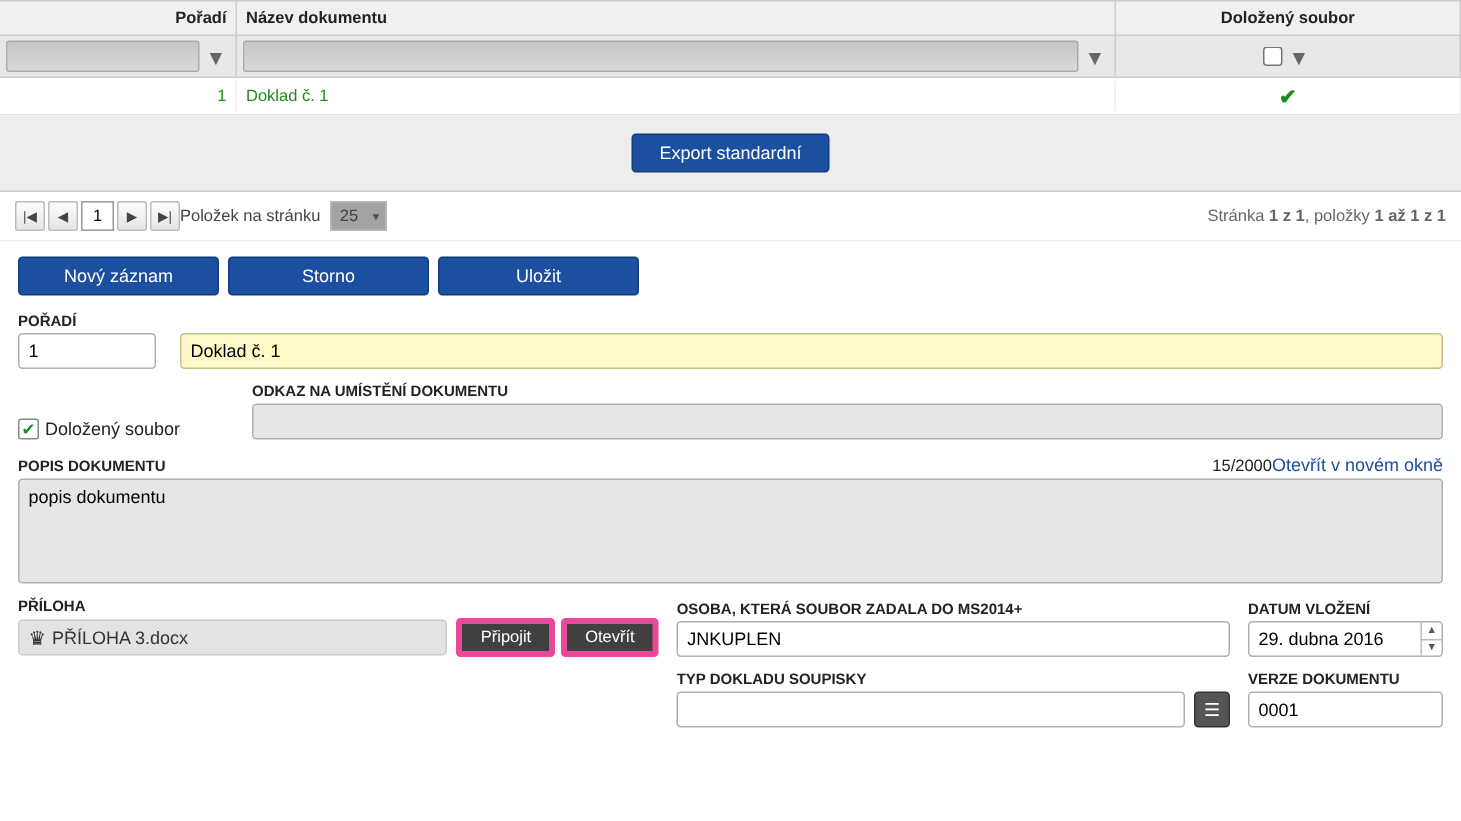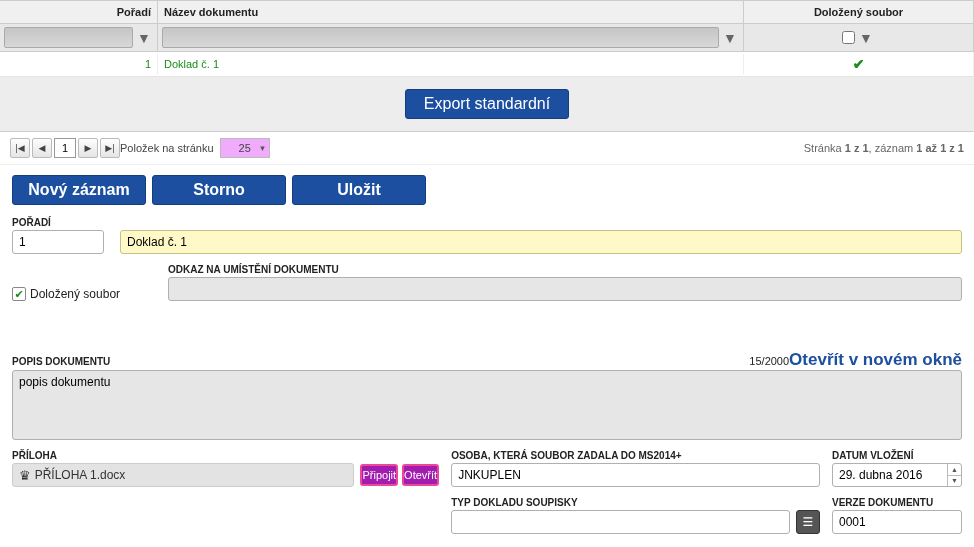--- a/index.html
+++ b/index.html
@@ -12,54 +12,54 @@
   .filter-icon { width:18px; height:20px; color:#666; font-size:14px; display:flex; align-items:center; justify-content:center; }
   .grid-row { display: flex; background:#fff; border-bottom:1px solid #e5e5e5; min-height:24px; align-items:center; }
   .grid-cell { padding: 4px 6px; border-right: 1px solid #eee; color:#1a8c1a; }
   .col-poradi { width:158px; text-align:right; }
   .col-nazev { flex:1; }
   .col-dolozeny { width:230px; text-align:center; }
   
   .check-icon { color:#1a8c1a; font-size:14px; font-weight:bold; }
   
   .grid-footer-bar { background:#ededed; padding:12px 0; text-align:center; border-bottom:1px solid #ccc; }
-  .btn-blue { background:#1c4fa0; color:#fff; border:1px solid #153d7e; border-radius:3px; padding:5px 18px; font-size:16px; cursor:pointer; }
-  .btn-blue-sm { background:#a21caf; color:#fff; border:2px solid #ec4899; border-radius:3px; padding:3px 0; font-size:11px; cursor:pointer; }
+  .btn-blue { background:#1c4fa0; color:#fff; border:1px solid #153d7e; border-radius:3px; padding:5px 18px; font-size:12px; cursor:pointer; }
+  .btn-blue-sm { background:#404040; color:#fff; border:4px solid #ec4899; border-radius:3px; padding:3px 12px; font-size:11px; cursor:pointer; }
   
   .pager-bar { display:flex; align-items:center; padding:6px 10px; background:#fff; border-bottom:1px solid #eee; font-size:11px; color:#444; }
   .pager-btns { display:flex; gap:2px; align-items:center; }
   .pager-btn { width:20px; height:20px; border:1px solid #bbb; background:linear-gradient(#fdfdfd,#e5e5e5); border-radius:2px; display:flex; align-items:center; justify-content:center; cursor:pointer; font-size:9px; color:#444; }
   .pager-page { width:22px; height:20px; border:1px solid #999; text-align:center; font-size:11px; background:#fff; }
   .pager-label { margin-left:0; margin-right:6px; }
-  .pager-select { height:20px; border:1px solid #bbb; background:#f0abfc; padding:0 18px 0 18px; position:relative; display:inline-flex; align-items:center; }
+  .pager-select { height:20px; border:1px solid #bbb; background:#a3a3a3; padding:0 18px 0 6px; position:relative; display:inline-flex; align-items:center; }
   .pager-select::after { content:"▾"; position:absolute; right:4px; font-size:9px; color:#555; }
   .pager-info { margin-left:auto; color:#666; }
   
   .toolbar { display:flex; gap:6px; padding:10px 12px 8px 12px; background:#fff; }
-  .toolbar .btn-blue { min-width:134px; font-weight:bold; padding:5px 4px; }
+  .toolbar .btn-blue { min-width:134px; font-weight:normal; padding:5px 4px; }
   
   
   .form-area { padding:4px 12px 12px 12px; }
   .form-row { display:flex; gap:16px; margin-bottom:10px; align-items:flex-end; }
   .f-label { font-size:10px; font-weight:bold; color:#1c4fa0; text-transform:uppercase; margin-bottom:2px; display:block; }
   .f-label.black { color:#222; }
   .f-info-icon { display:inline-block; width:12px; height:12px; background:#1c4fa0; color:#fff; border-radius:2px; font-size:8px; text-align:center; line-height:12px; margin-right:3px; }
   .f-input { height:24px; border:1px solid #b0b0b0; border-radius:3px; padding:2px 6px; font-size:12px; background:#fff; width:100%; }
   .f-input.yellow { background:#fff9c7; border-color:#c8c08a; }
   .f-input.gray { background:#e6e6e6; }
   .f-textarea { border:1px solid #b0b0b0; border-radius:3px; padding:4px 6px; font-size:12px; background:#e6e6e6; width:100%; resize:none; height:70px; font-family:Arial,sans-serif; }
   .f-col { display:flex; flex-direction:column; }
   .w-90 { width:92px; }
   .w-flex { flex:1; }
   .checkbox-field { display:flex; align-items:center; gap:4px; color:#222; font-size:12px; margin-top:16px; }
   .green-check { width:14px; height:14px; border:1px solid #888; border-radius:2px; display:flex; align-items:center; justify-content:center; color:#1a8c1a; font-size:11px; }
   
   .popis-header { display:flex; align-items:baseline; }
   .popis-header .counter { margin-left:auto; color:#222; font-size:11px; }
-  .popis-header .link { color:#1c4fa0; font-weight:bold; font-size:17px; cursor:pointer;margin-top:39px; }
+  .popis-header .link { color:#1c4fa0; font-weight:normal; font-size:12px; cursor:pointer; }
   
   .priloha-row { display:flex; gap:12px; align-items:flex-end; margin-top:10px; }
   .priloha-file { display:flex; align-items:center; gap:4px; background:#e3e3e3; border:1px solid #ccc; border-radius:3px; padding:3px 6px; height:24px; flex:1; font-size:12px; }
   .cert-icon { font-size:13px; }
   .priloha-btns { display:flex; gap:4px; }
   
   .bottom-grid { display:flex; gap:12px; margin-top:10px; align-items:flex-start; }
   .typ-doklad-row { display:flex; gap:6px; align-items:center; }
   .lookup-btn { width:24px; height:24px; background:#555; border:1px solid #333; border-radius:3px; color:#fff; display:flex; align-items:center; justify-content:center; cursor:pointer; font-size:12px; }
   .date-input-wrap { position:relative; }
@@ -109,21 +109,21 @@
     <div class="pager-btn">◀</div>
     <input class="pager-page" value="1" style="">
     <div class="pager-btn">▶</div>
     <div class="pager-btn">▶|</div>
   </div>
   <span class="pager-label">Položek na stránku</span>
   <div class="pager-select">
       <span>25</span>
     </div>
   <div class="pager-info">
-    <span>Stránka </span><b>1 z 1</b><span>, záznam </span><b>1 až 1 z 1</b>
+    <span>Stránka </span><b>1 z 1</b><span>, položky </span><b>1 až 1 z 1</b>
   </div>
 </div>
 
 <div class="toolbar">
   <button class="btn-blue">Nový záznam</button>
   <button class="btn-blue">Storno</button>
   <button class="btn-blue">Uložit</button>
 </div>
 
 <div class="form-area">
@@ -158,21 +158,21 @@
     </div>
     <textarea class="f-textarea" style="">popis dokumentu</textarea>
   </div>
 
   <div class="priloha-row">
     <div class="f-col" style="flex:1.1;">
       <label class="f-label black">PŘÍLOHA</label>
       <div style="display:flex; gap:6px; align-items:center;">
         <div class="priloha-file">
           <span class="cert-icon">♛</span>
-          <span>PŘÍLOHA 1.docx</span>
+          <span>PŘÍLOHA 3.docx</span>
         </div>
         <div class="priloha-btns">
           <button class="btn-blue-sm">Připojit</button>
           <button class="btn-blue-sm">Otevřít</button>
         </div>
       </div>
     </div>
     <div class="f-col" style="flex:0.95;">
       <label class="f-label black">OSOBA, KTERÁ SOUBOR ZADALA DO MS2014+</label>
       <input class="f-input" value="JNKUPLEN" style="">

